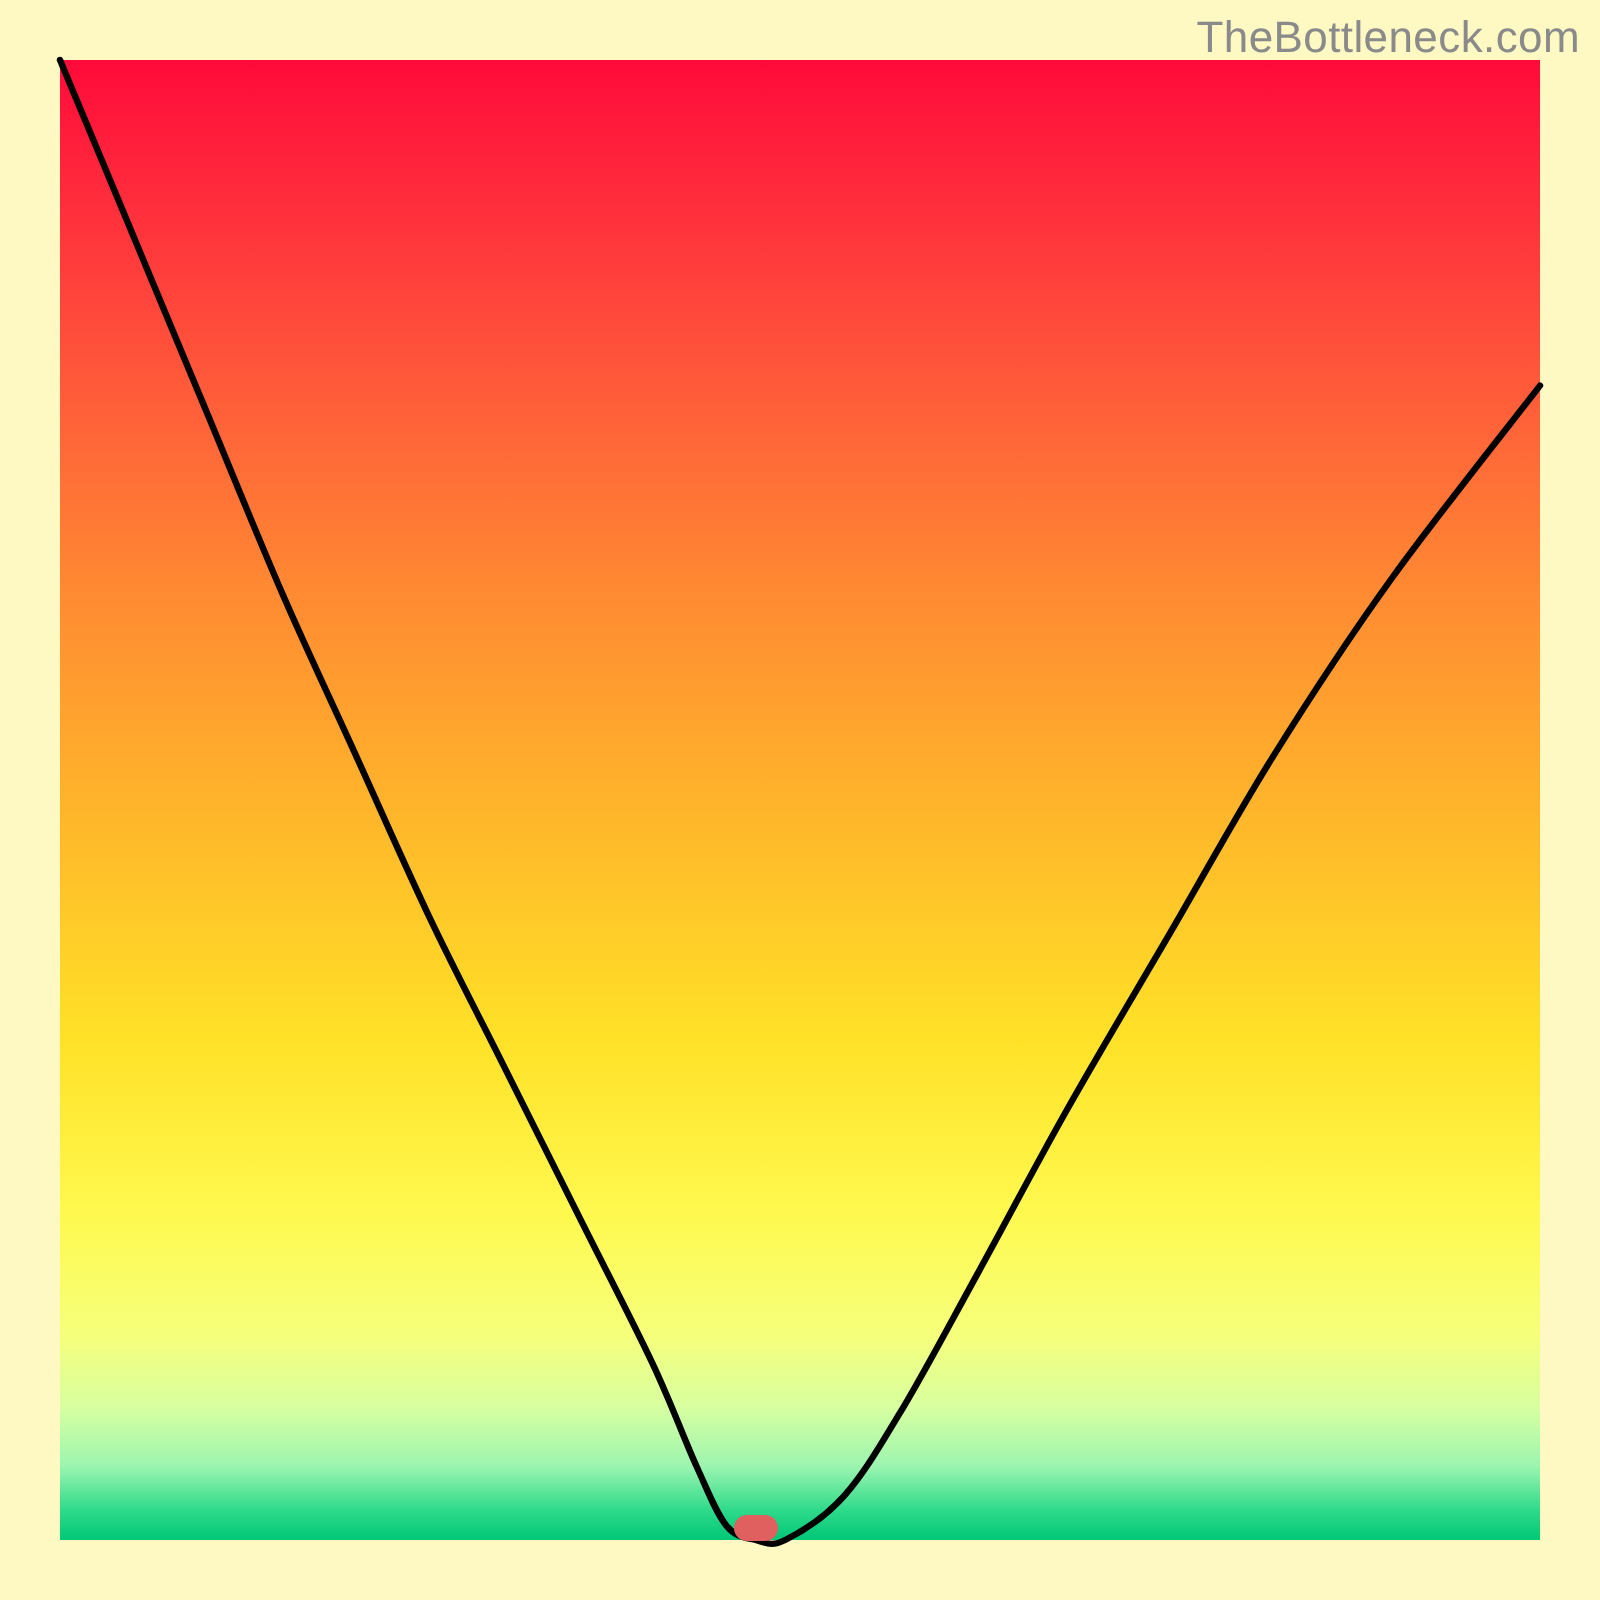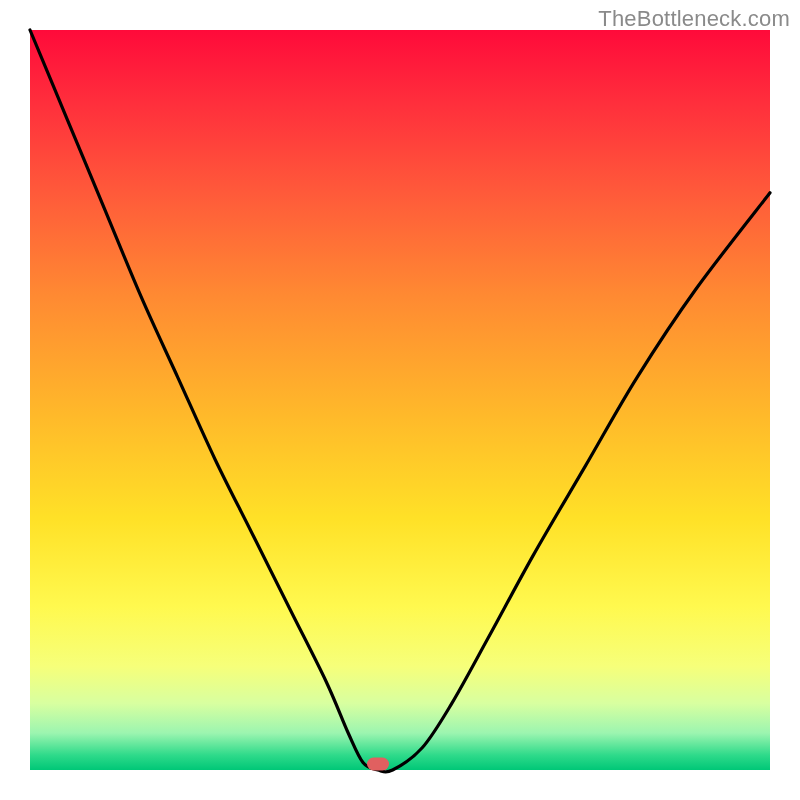--- a/index.html
+++ b/index.html
@@ -10,21 +10,21 @@
     background: #000;
     overflow: hidden;
     font-family: Arial, Helvetica, sans-serif;
   }
   .frame {
     position: absolute;
     left: 0;
     top: 0;
     width: 800px;
     height: 800px;
-    background: #ffffff;
+    background: #fef9c3;
   }
   .plot-area {
     position: absolute;
     left: 30px;
     top: 30px;
     width: 740px;
     height: 740px;
     
     background: linear-gradient(
       to bottom,

